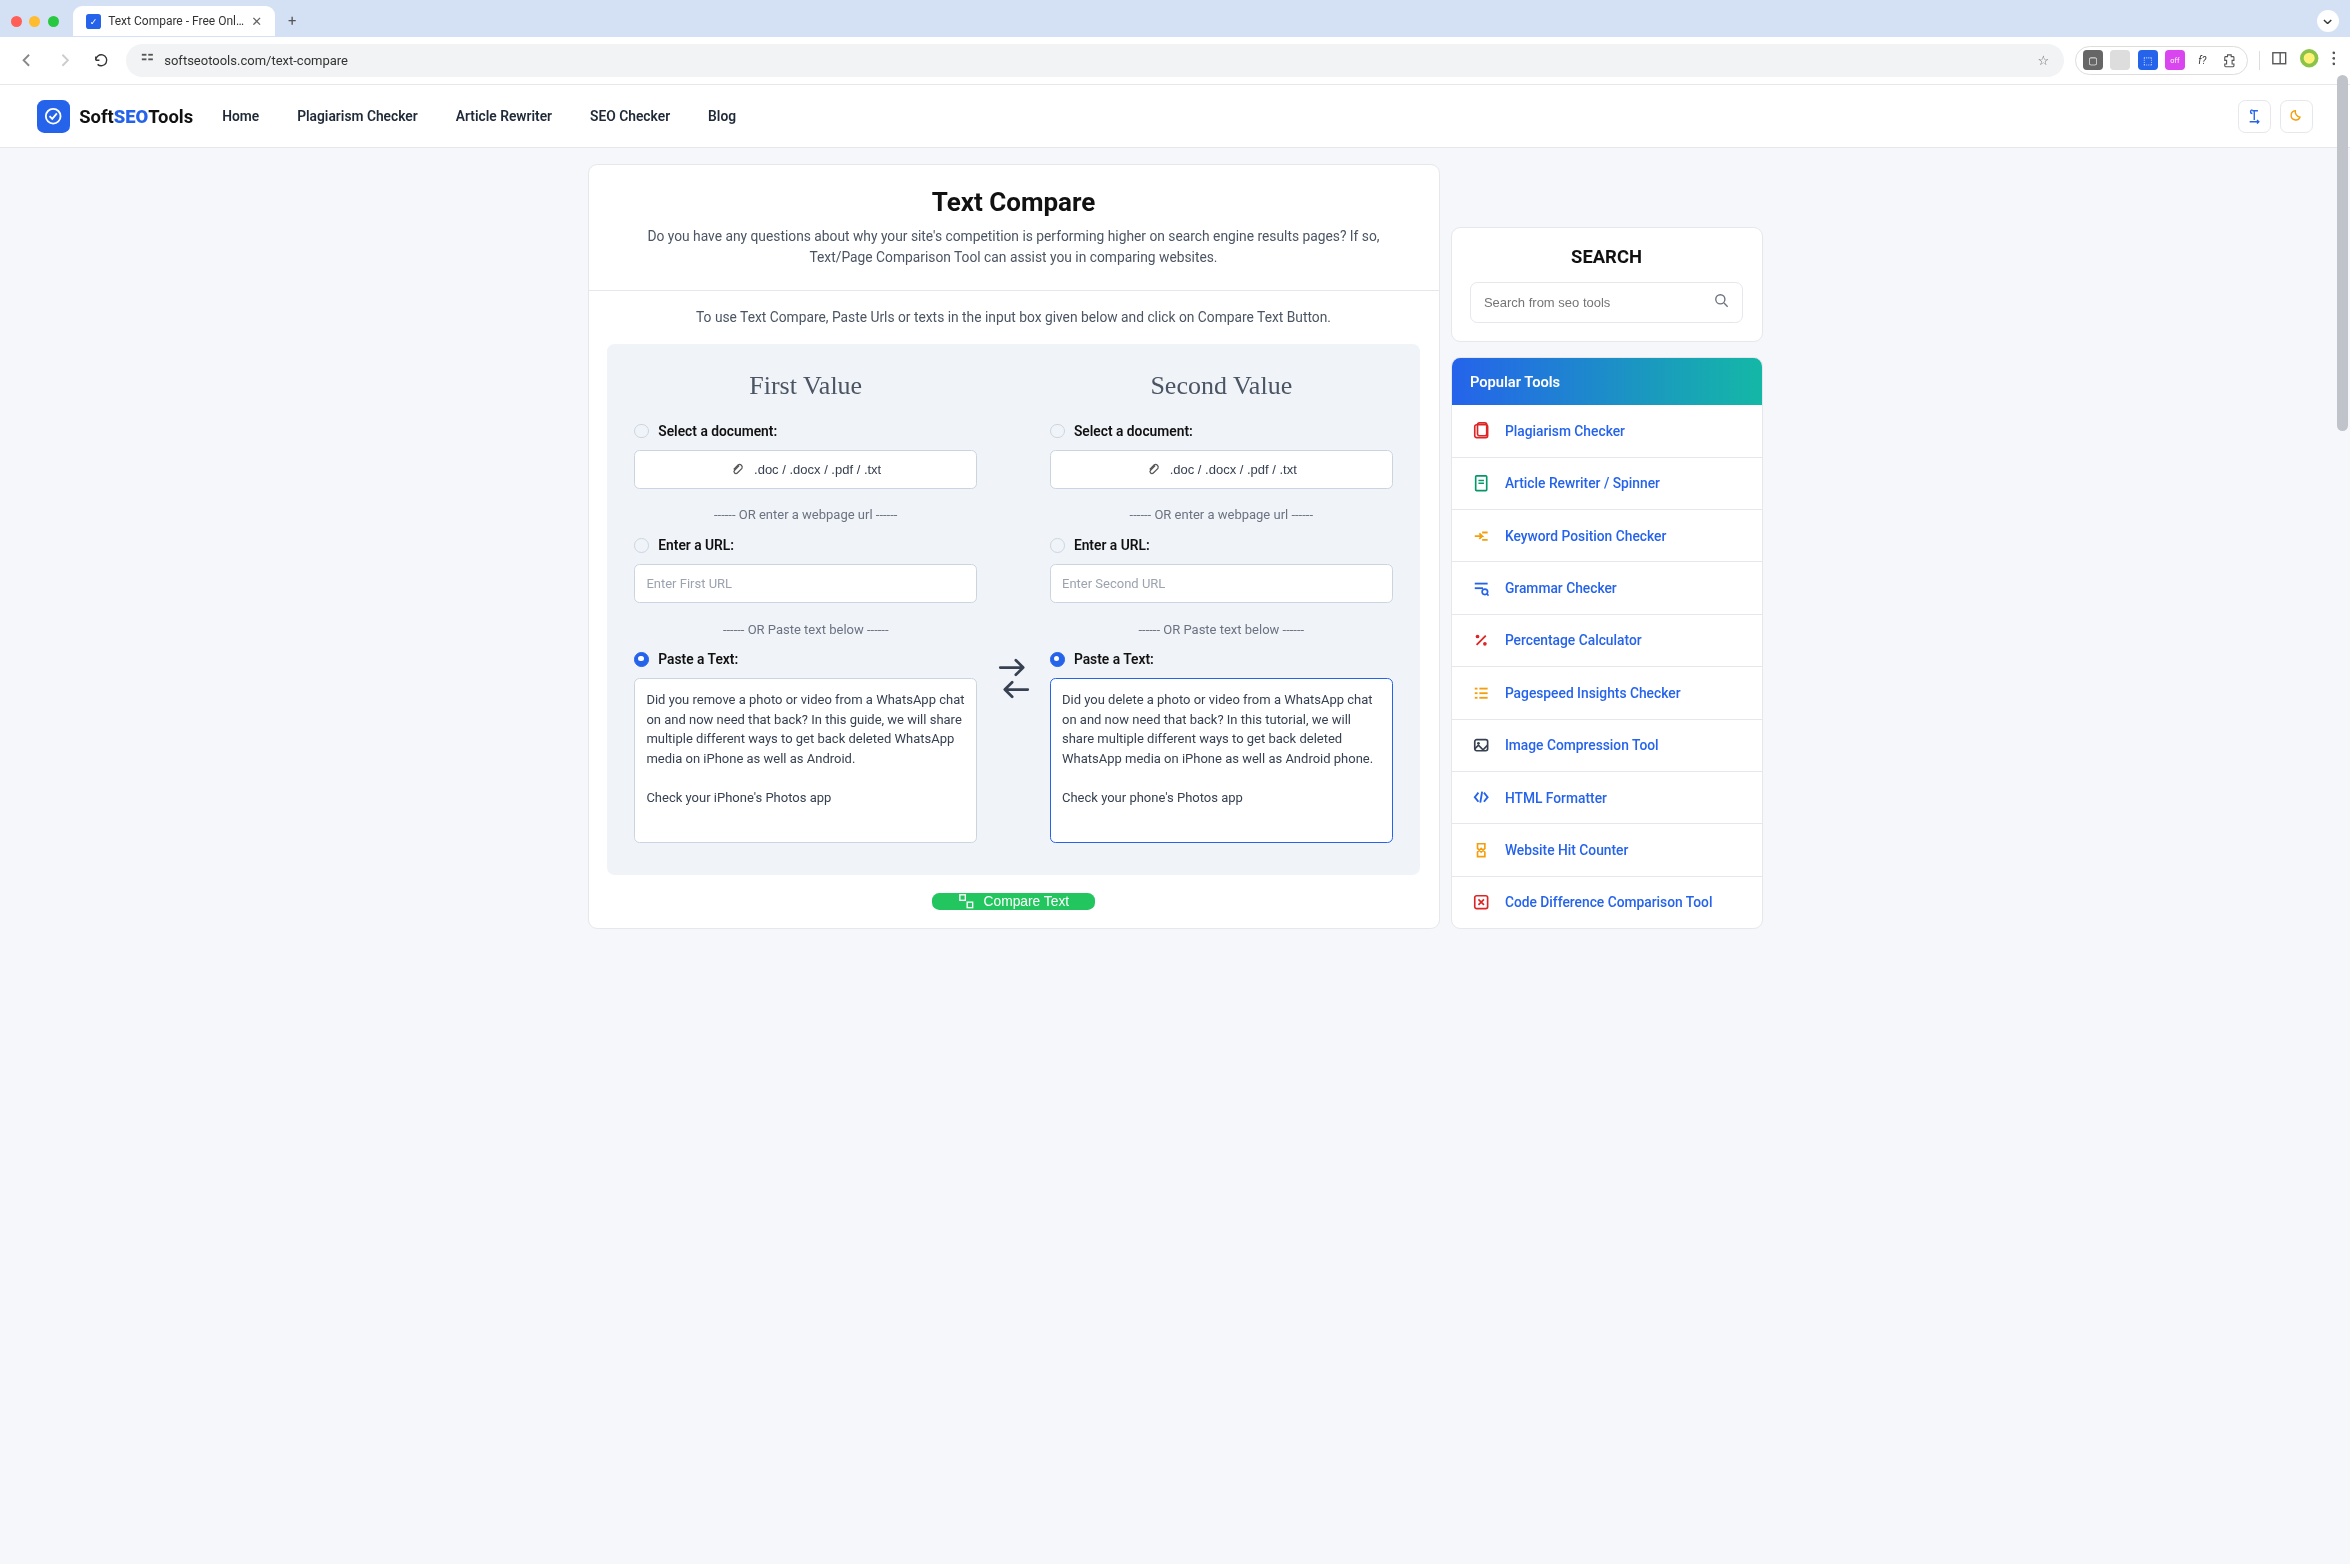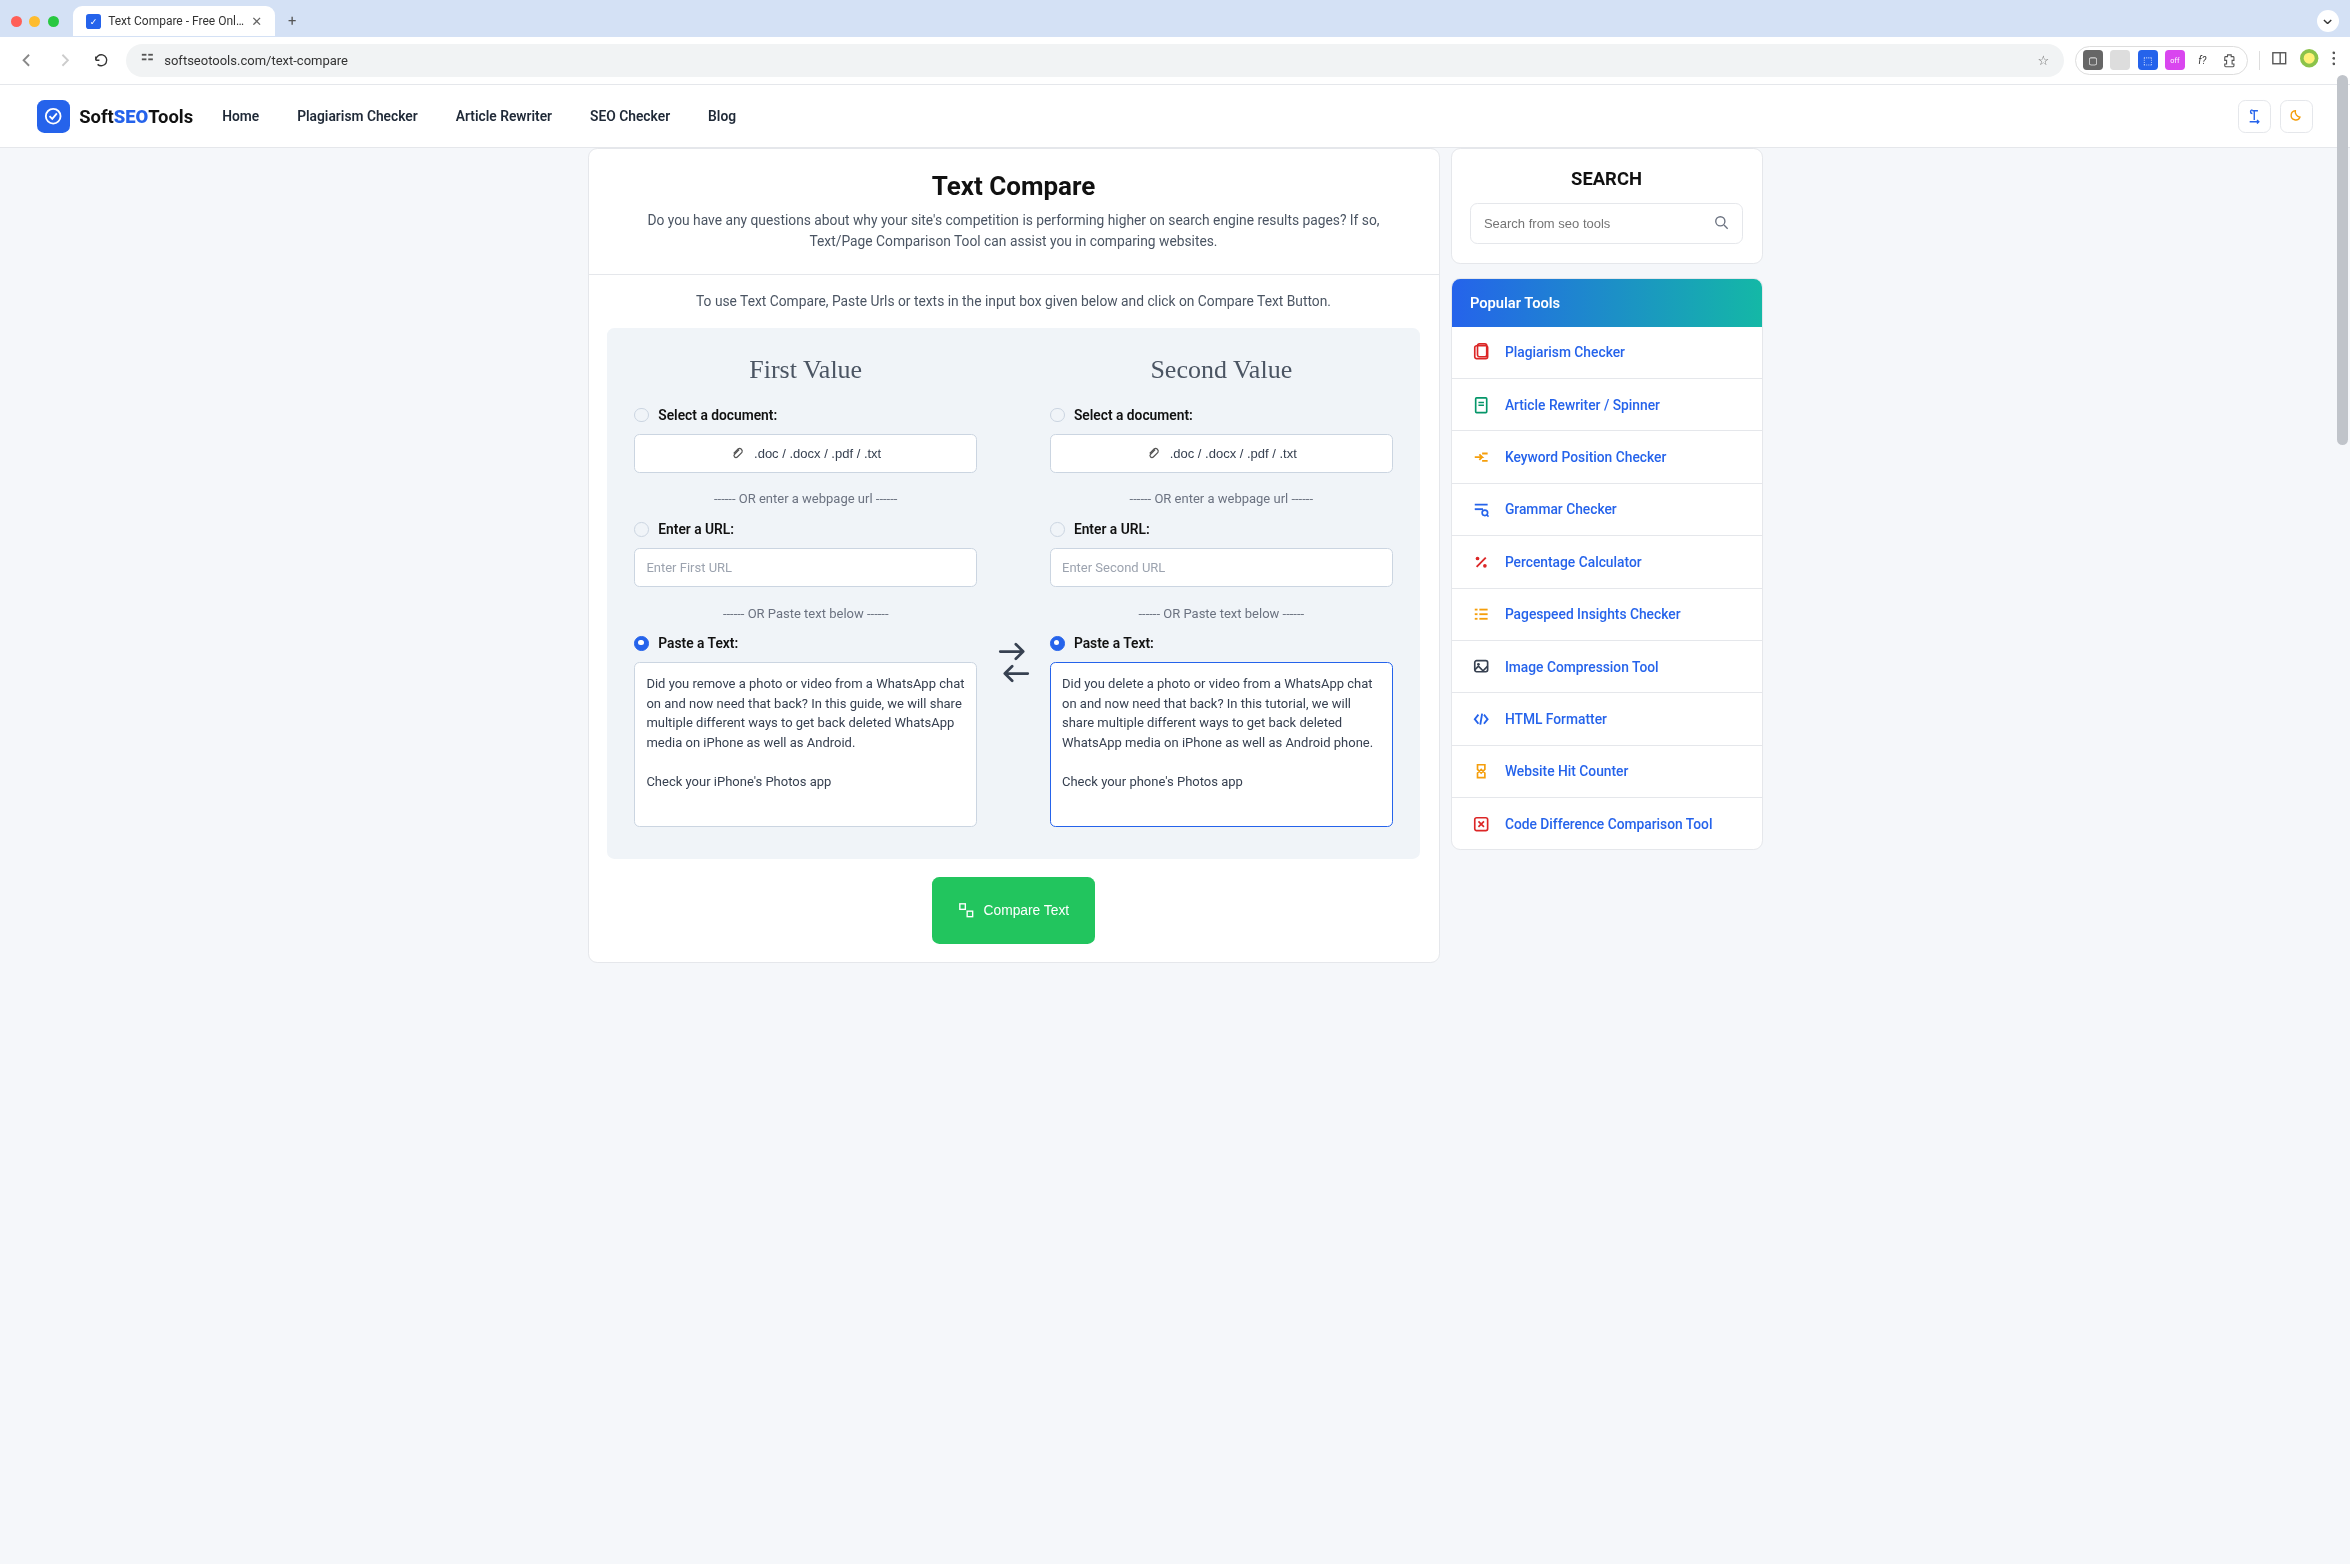--- a/index.html
+++ b/index.html
@@ -37,21 +37,21 @@
 .main-nav { background: #fff; border-bottom: 0.9px solid #e5e7eb; padding: 14.7px 37px; display: flex; align-items: center; gap: 29px; }
 .logo { display: flex; align-items: center; gap: 9.2px; font-size: 18.4px; font-weight: 700; color: #111; }
 .logo-icon { width: 33px; height: 33px; background: #2563eb; border-radius: 7.3px; display: flex; align-items: center; justify-content: center; color: #fff; }
 .logo-text strong { color: #2563eb; }
 .nav-links { display: flex; gap: 38px; }
 .nav-link { color: #1f2937; font-weight: 600; font-size: 13.8px; text-decoration: none; cursor: pointer; }
 .nav-right { margin-left: auto; display: flex; gap: 9.2px; }
 .nav-icon-btn { width: 33px; height: 33px; border: 0.9px solid #e5e7eb; border-radius: 7.3px; display: flex; align-items: center; justify-content: center; cursor: pointer; }
 
 
-.content { display: flex; gap: 11px; padding: 0 37px 37px; max-width: 1249px; margin: 0 auto; }
+.content { display: flex; gap: 11px; padding: 0 37px 37px; max-width: 1249px; margin: 16px auto; align-items: flex-end; }
 .main-panel { flex: 1; background: #fff; border-radius: 9.2px; border: 0.9px solid #e5e7eb; overflow: hidden; }
 .page-header { text-align: center; padding: 22px 37px; border-bottom: 0.9px solid #e5e7eb; }
 .page-title { font-size: 26px; font-weight: 700; color: #111; margin-bottom: 9.2px; }
 .page-desc { color: #4b5563; font-size: 13.8px; line-height: 1.5; }
 .instruction { text-align: center; padding: 18.4px; color: #4b5563; font-size: 13.8px; }
 
 .compare-area { background: #f0f4f8; margin: 0 18.4px 18.4px; border-radius: 7.3px; padding: 27.5px; display: grid; grid-template-columns: 1fr 73px 1fr; gap: 0; align-items: start; }
 .col-title { font-family: "Times New Roman", serif; font-size: 26px; color: #4b5563; text-align: center; margin-bottom: 22px; font-weight: 400; }
 
 .radio-label { display: flex; align-items: center; gap: 9.2px; font-size: 13.8px; font-weight: 600; color: #111; margin-bottom: 11px; }
@@ -59,21 +59,21 @@
 .radio-circle.checked { background: #2563eb; border-color: #2563eb; position: relative; }
 .radio-circle.checked::after { content: ''; position: absolute; width: 5.5px; height: 5.5px; background: #fff; border-radius: 50%; top: 2.8px; left: 2.8px; }
 
 .file-btn { width: 100%; border: 0.9px solid #cbd5e1; background: #fff; border-radius: 5.5px; padding: 11px; display: flex; align-items: center; justify-content: center; gap: 9.2px; cursor: pointer; color: #374151; font-size: 13px; margin-bottom: 18.4px; }
 .or-text { text-align: center; color: #6b7280; font-size: 13px; margin-bottom: 14.7px; }
 .url-field { width: 100%; border: 0.9px solid #cbd5e1; border-radius: 5.5px; padding: 11px; background: #fff; font-size: 13px; color: #9ca3af; margin-bottom: 18.4px; }
 .textarea { width: 100%; border: 0.9px solid #cbd5e1; border-radius: 5.5px; padding: 11px; background: #fff; font-size: 13px; color: #374151; line-height: 1.5; height: 165px; overflow-y: auto; white-space: pre-wrap; resize: none; font-family: inherit; }
 .textarea.active { border: 0.9px solid #2563eb; }
 .swap-col { display: flex; align-items: center; justify-content: center; color: #374151; align-self: center; padding-top: 138px; }
 
-.compare-btn { background: #22c55e; color: #fff; border: none; border-radius: 7.3px; padding: 25px 26px; font-size: 13.8px; font-weight: 500; display: flex; align-items: center; gap: 9.2px; margin: 0 auto 18.4px; cursor: pointer; }
+.compare-btn { background: #22c55e; color: #fff; border: none; border-radius: 7.3px; padding: 0 26px; font-size: 13.8px; font-weight: 500; display: flex; align-items: center; gap: 9.2px; margin: 0 auto 18.4px; cursor: pointer; }
 
 
 .sidebar { width: 312px; display: flex; flex-direction: column; gap: 14.7px; }
 .search-card { background: #fff; border: 0.9px solid #e5e7eb; border-radius: 9.2px; padding: 18.4px; }
 .search-title { text-align: center; font-size: 18.4px; font-weight: 700; color: #111; margin-bottom: 14.7px; }
 .search-input { display: flex; align-items: center; border: 0.9px solid #e5e7eb; border-radius: 7.3px; padding: 9.2px 13px; gap: 9.2px; }
 .search-input input { flex: 1; border: none; outline: none; font-size: 13px; color: #6b7280; }
 .search-icon { color: #6b7280; }
 
 .tools-card { background: #fff; border: 0.9px solid #e5e7eb; border-radius: 9.2px; overflow: hidden; }

